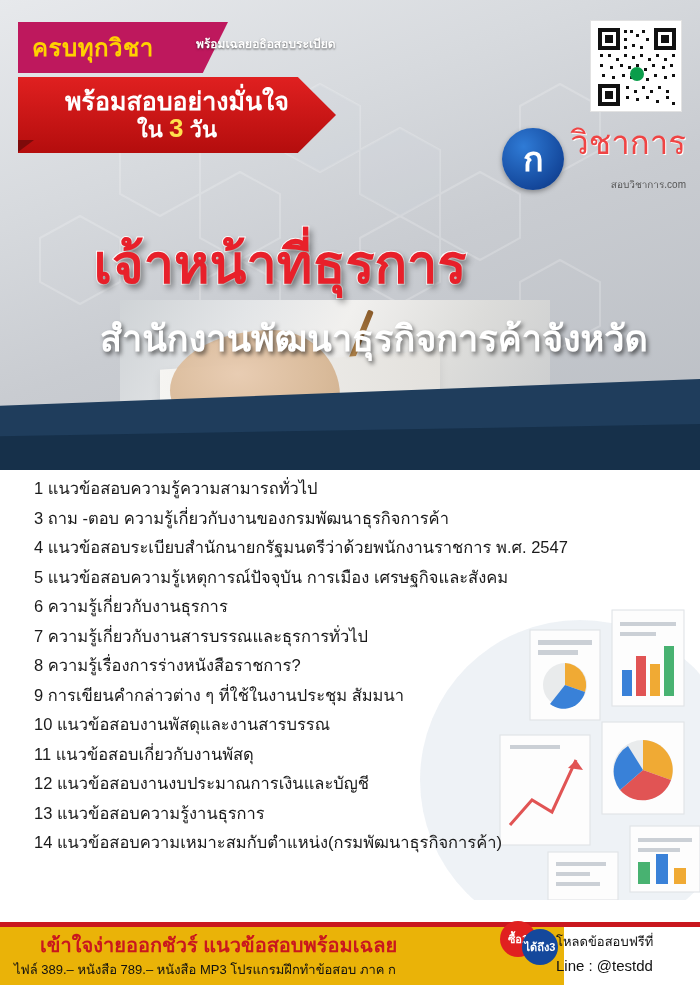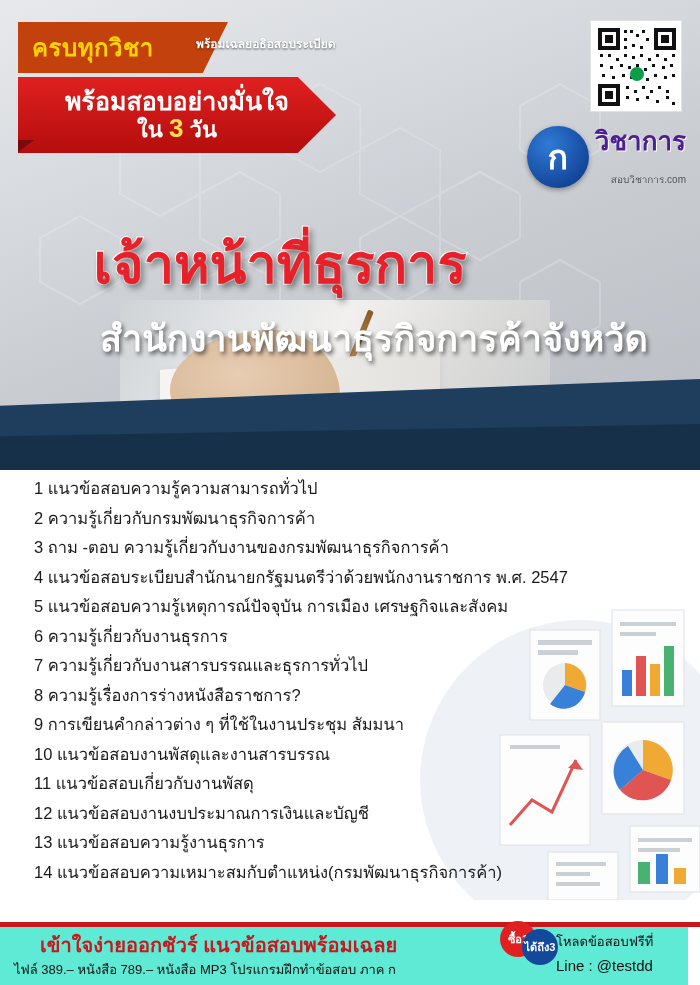--- a/index.html
+++ b/index.html
@@ -74,21 +74,21 @@
     transform: rotate(-1deg);
   }
 
   
   .ribbon-wrap {
     position: absolute; left: 18px; top: 22px; width: 330px; height: 130px;
   }
   .ribbon-black {
     position: relative;
     display: inline-block;
-    background: #c2410c;
+    background: #be185d;
     color: #ffd200;
     padding: 6px 44px 6px 14px;
     font-size: 24px; font-weight: bold;
     letter-spacing: .5px;
     clip-path: polygon(0 0, 100% 0, 88% 100%, 0 100%);
     width: 210px;
   }
   .ribbon-sub {
     position: absolute; left: 178px; top: 12px;
     color: #ffffff; font-size: 12px; font-weight: bold;
@@ -130,21 +130,21 @@
   }
   .brand .mark {
     width: 62px; height: 62px; border-radius: 50%;
     background: radial-gradient(circle at 35% 30%, #2f7bd6, #14489c 70%, #0c3274);
     color: #fff;
     display: flex; align-items: center; justify-content: center;
     font-size: 34px; font-weight: bold;
     box-shadow: 0 2px 5px rgba(0,0,0,.35);
   }
   .brand .name {
-    color: #4c1d95; font-size: 26px; font-weight: bold;
+    color: #ef4444; font-size: 33px; font-weight: normal;
     text-shadow: 1px 1px 0 #fff;
     line-height: 1;
   }
   .brand .sub {
     color: #555; font-size: 10px; text-align: right; margin-top: 18px;
   }
 
   
   .title-main {
     position: absolute; left: 0; top: 236px; width: 560px;
@@ -198,22 +198,22 @@
     white-space: nowrap;
     font-weight: 500;
   }
 
   
   .footer-red {
     position: absolute; left: 0; bottom: 58px; width: 700px; height: 5px;
     background: #c9171e;
   }
   .footer {
-    position: absolute; left: 0; bottom: 0; width: 688px; height: 58px;
-    background: #5eead4;
+    position: absolute; left: 0; bottom: 0; width: 564px; height: 58px;
+    background: #eab308;
   }
   .footer-line1 {
     position: absolute; left: 40px; top: 2px;
     font-size: 20px; font-weight: bold; color: #c9171e;
     white-space: nowrap;
   }
   .footer-line2 {
     position: absolute; left: 14px; top: 32px;
     font-size: 13px; color: #111; white-space: nowrap;
   }
@@ -409,21 +409,20 @@
           <rect x="168" y="252" width="70" height="48" fill="#fdfdfd" stroke="#dcdfe3"></rect>
           <rect x="176" y="262" width="50" height="4" fill="#c9ced4"></rect>
           <rect x="176" y="272" width="34" height="4" fill="#c9ced4"></rect>
           <rect x="176" y="282" width="44" height="4" fill="#c9ced4"></rect>
         </g>
       </svg>
     </div>
 
     <ul class="list">
       <li>1 แนวข้อสอบความรู้ความสามารถทั่วไป</li>
-      <li>2 ความรู้เกี่ยวกับกรมพัฒนาธุรกิจการค้า</li>
       <li>3 ถาม -ตอบ ความรู้เกี่ยวกับงานของกรมพัฒนาธุรกิจการค้า</li>
       <li>4 แนวข้อสอบระเบียบสำนักนายกรัฐมนตรีว่าด้วยพนักงานราชการ พ.ศ. 2547</li>
       <li>5 แนวข้อสอบความรู้เหตุการณ์ปัจจุบัน การเมือง เศรษฐกิจและสังคม</li>
       <li>6 ความรู้เกี่ยวกับงานธุรการ</li>
       <li>7 ความรู้เกี่ยวกับงานสารบรรณและธุรการทั่วไป</li>
       <li>8 ความรู้เรื่องการร่างหนังสือราชการ?</li>
       <li>9 การเขียนคำกล่าวต่าง ๆ ที่ใช้ในงานประชุม สัมมนา</li>
       <li>10 แนวข้อสอบงานพัสดุและงานสารบรรณ</li>
       <li>11 แนวข้อสอบเกี่ยวกับงานพัสดุ</li>
       <li>12 แนวข้อสอบงานงบประมาณการเงินและบัญชี</li>

